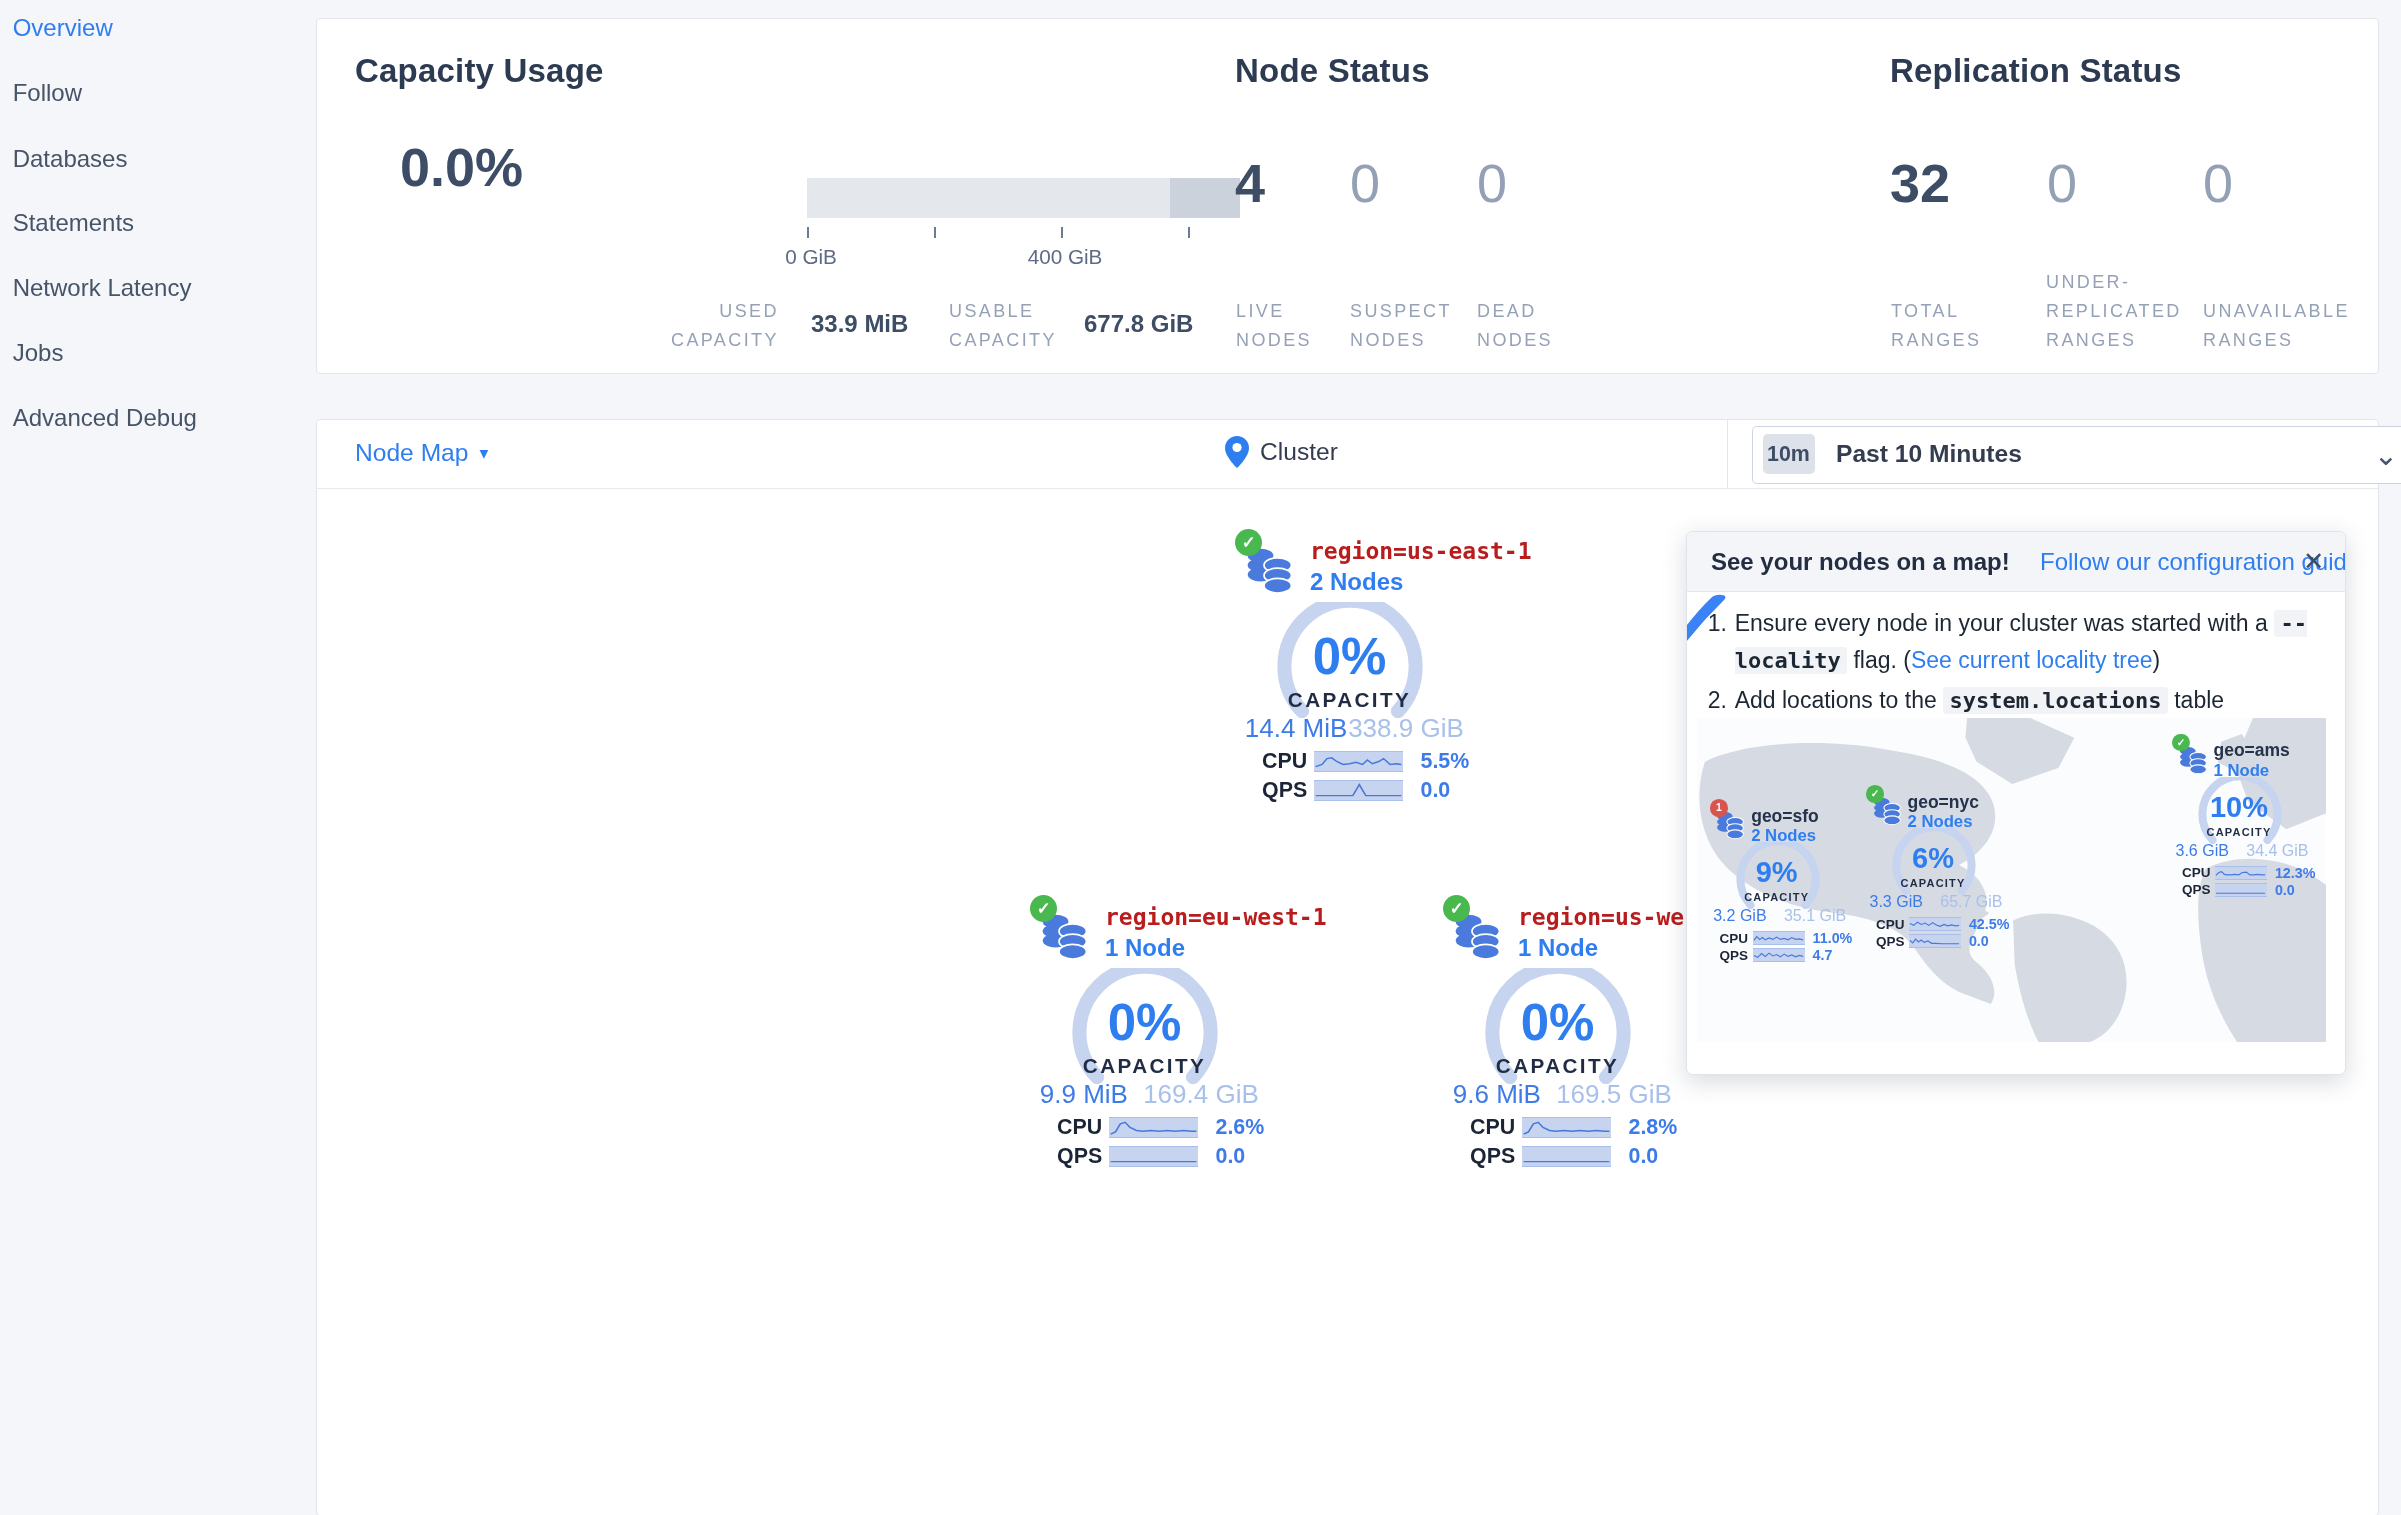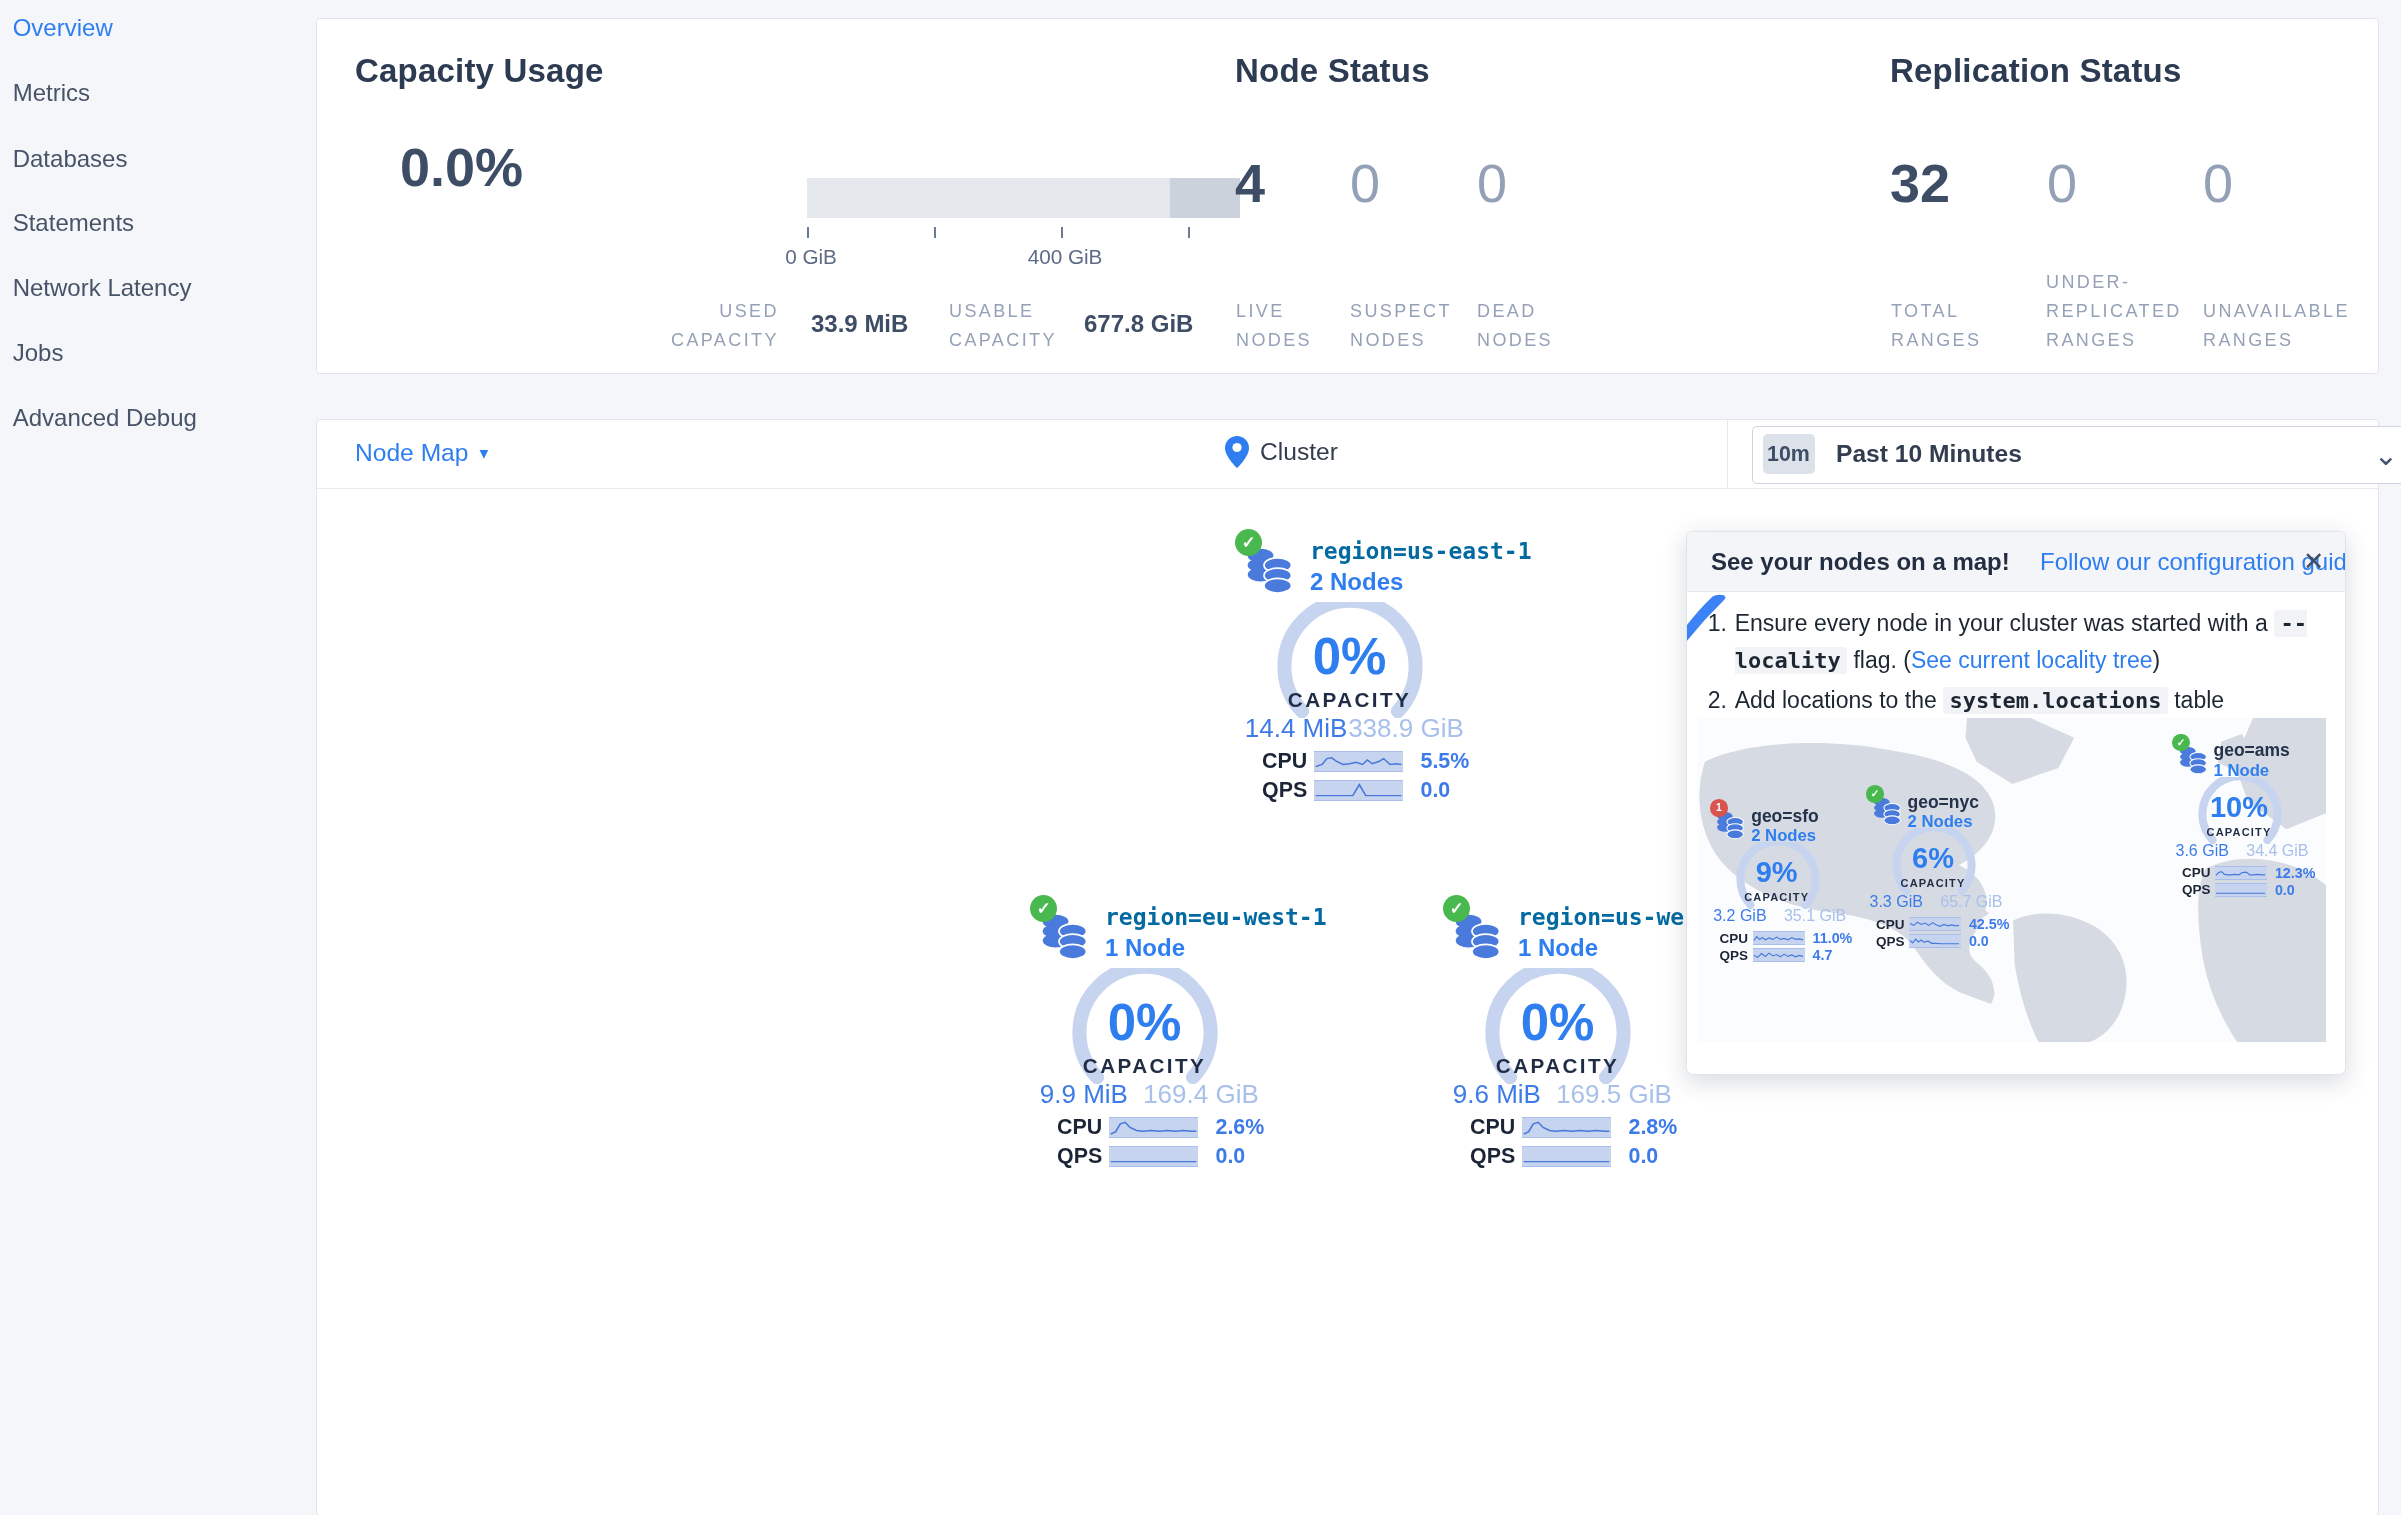--- a/index.html
+++ b/index.html
@@ -28,21 +28,21 @@
   .crumb-label{font-size:24.6px;color:#333d4f;margin-left:11px;}
   .tb-divider{position:absolute;left:1410px;top:0;width:0.8px;height:68px;background:#e3e6eb;}
   .dropdown{position:absolute;left:1435px;top:6.4px;width:683px;height:56px;border:1.6px solid #cdd4df;border-radius:4.8px;background:#fff;cursor:pointer;}
   .dd-badge{position:absolute;left:9.5px;top:7.1px;width:52px;height:40px;background:#dde2ea;border-radius:4.8px;font-size:21.4px;font-weight:700;color:#3e4d66;text-align:center;line-height:40px;}
   .dd-label{position:absolute;left:83px;top:12.7px;font-size:24.6px;font-weight:700;color:#333d4f;white-space:nowrap;}
   .dd-caret{position:absolute;right:38px;top:11px;font-size:29px;color:#46546e;}
   
   .node-card{position:absolute;width:238px;}
   .badge{position:absolute;width:27px;height:27px;border-radius:50%;color:#fff;font-size:16.7px;font-weight:700;text-align:center;line-height:27px;z-index:2;}
   .badge.green{background:#49b84e;}
-  .nc-title{position:absolute;left:70px;top:3.2px;font-size:23px;font-weight:700;color:#0369a1;font-family:"DejaVu Sans Mono",monospace;white-space:nowrap;}
+  .nc-title{position:absolute;left:70px;top:3.2px;font-size:23px;font-weight:700;color:#b91c1c;font-family:"DejaVu Sans Mono",monospace;white-space:nowrap;}
   .nc-sub{position:absolute;left:70px;top:33px;font-size:24px;font-weight:700;color:#2f7ef0;cursor:pointer;white-space:nowrap;}
   .nc-pct{position:absolute;left:0;top:92px;width:219px;text-align:center;font-size:51px;font-weight:700;color:#2f7ef0;}
   .nc-cap{position:absolute;left:0;top:153px;width:219px;text-align:center;font-size:20.7px;font-weight:700;letter-spacing:2.4px;color:#1f2c44;}
   .nc-vals{position:absolute;left:4.8px;top:178px;width:219px;display:flex;justify-content:space-between;font-size:26px;}
   .nc-used{color:#3d7be8;}
   .nc-total{color:#a8c0ea;}
   .nc-row{position:absolute;left:22px;display:flex;align-items:center;}
   .nc-row .lbl{font-size:21.4px;font-weight:700;color:#1c2536;width:52px;}
   .spark{width:89px;height:19px;background:#c7d4f0;border-top:1.6px solid #a9bfe9;border-bottom:1.6px solid #a9bfe9;margin-right:17.5px;}
   .nc-row .val{font-size:21.4px;font-weight:700;color:#3d7be8;white-space:nowrap;}
@@ -74,21 +74,21 @@
   .mini-spark{width:52px;height:12px;background:#c7d4f0;border-top:0.8px solid #a9bfe9;border-bottom:0.8px solid #a9bfe9;margin-right:8px;}
   .mc-row .val{font-size:14.3px;font-weight:700;color:#3d7be8;white-space:nowrap;}
 </style>
 </head>
 <body>
 
 <div id="app">
 
   <nav>
     <div class="side-item active" style="top:14.3px">Overview</div>
-    <div class="side-item" style="top:79px">Metrics</div>
+    <div class="side-item" style="top:79px">Follow</div>
     <div class="side-item" style="top:145px">Databases</div>
     <div class="side-item" style="top:209px">Statements</div>
     <div class="side-item" style="top:274px">Network Latency</div>
     <div class="side-item" style="top:339px">Jobs</div>
     <div class="side-item" style="top:404px">Advanced Debug</div>
   </nav>
 
   <section class="card" style="left:316px;top:17.5px;width:2061px;height:354px;">
 
     <div class="abs sec-title" style="left:38px;top:33px;">Capacity Usage</div>

